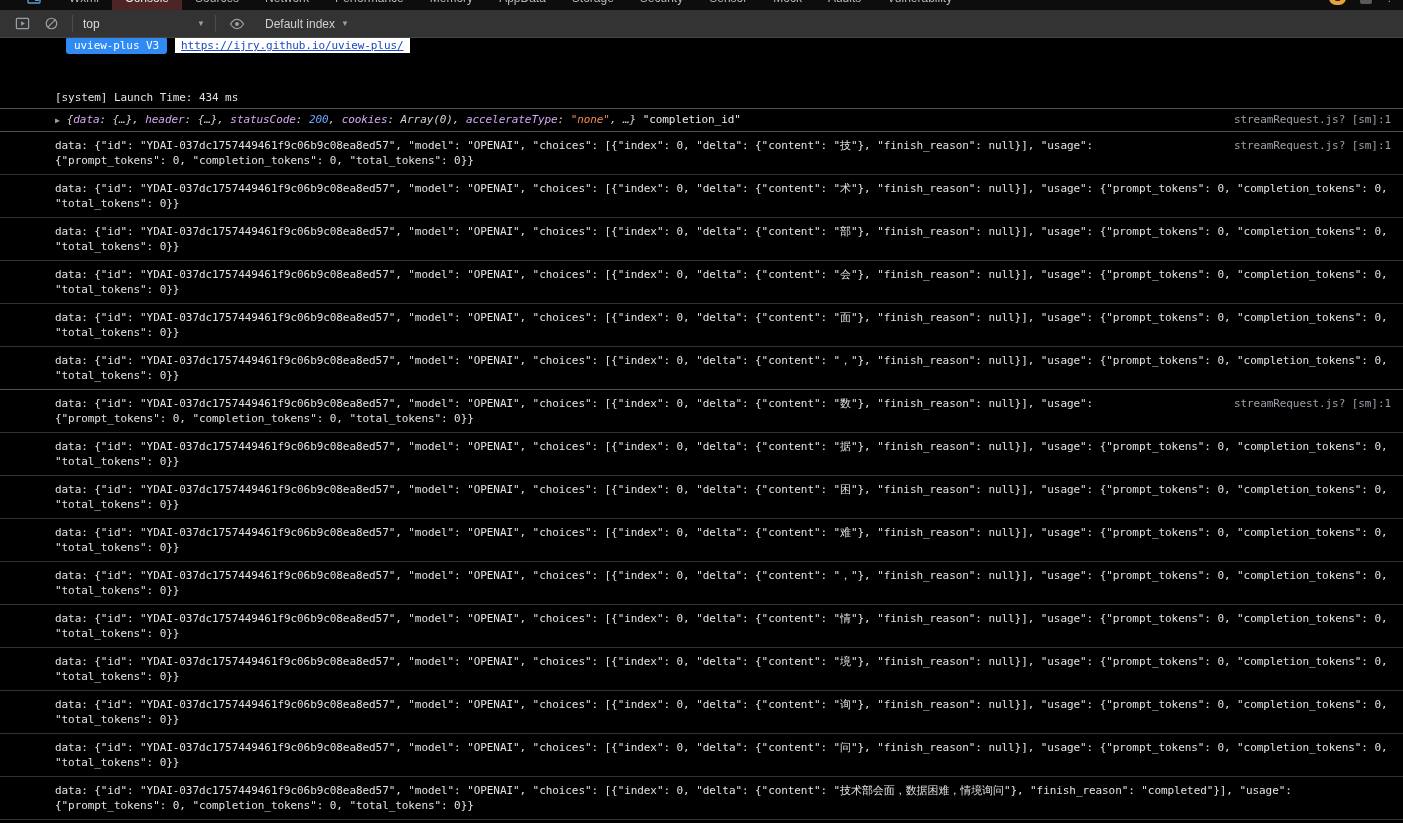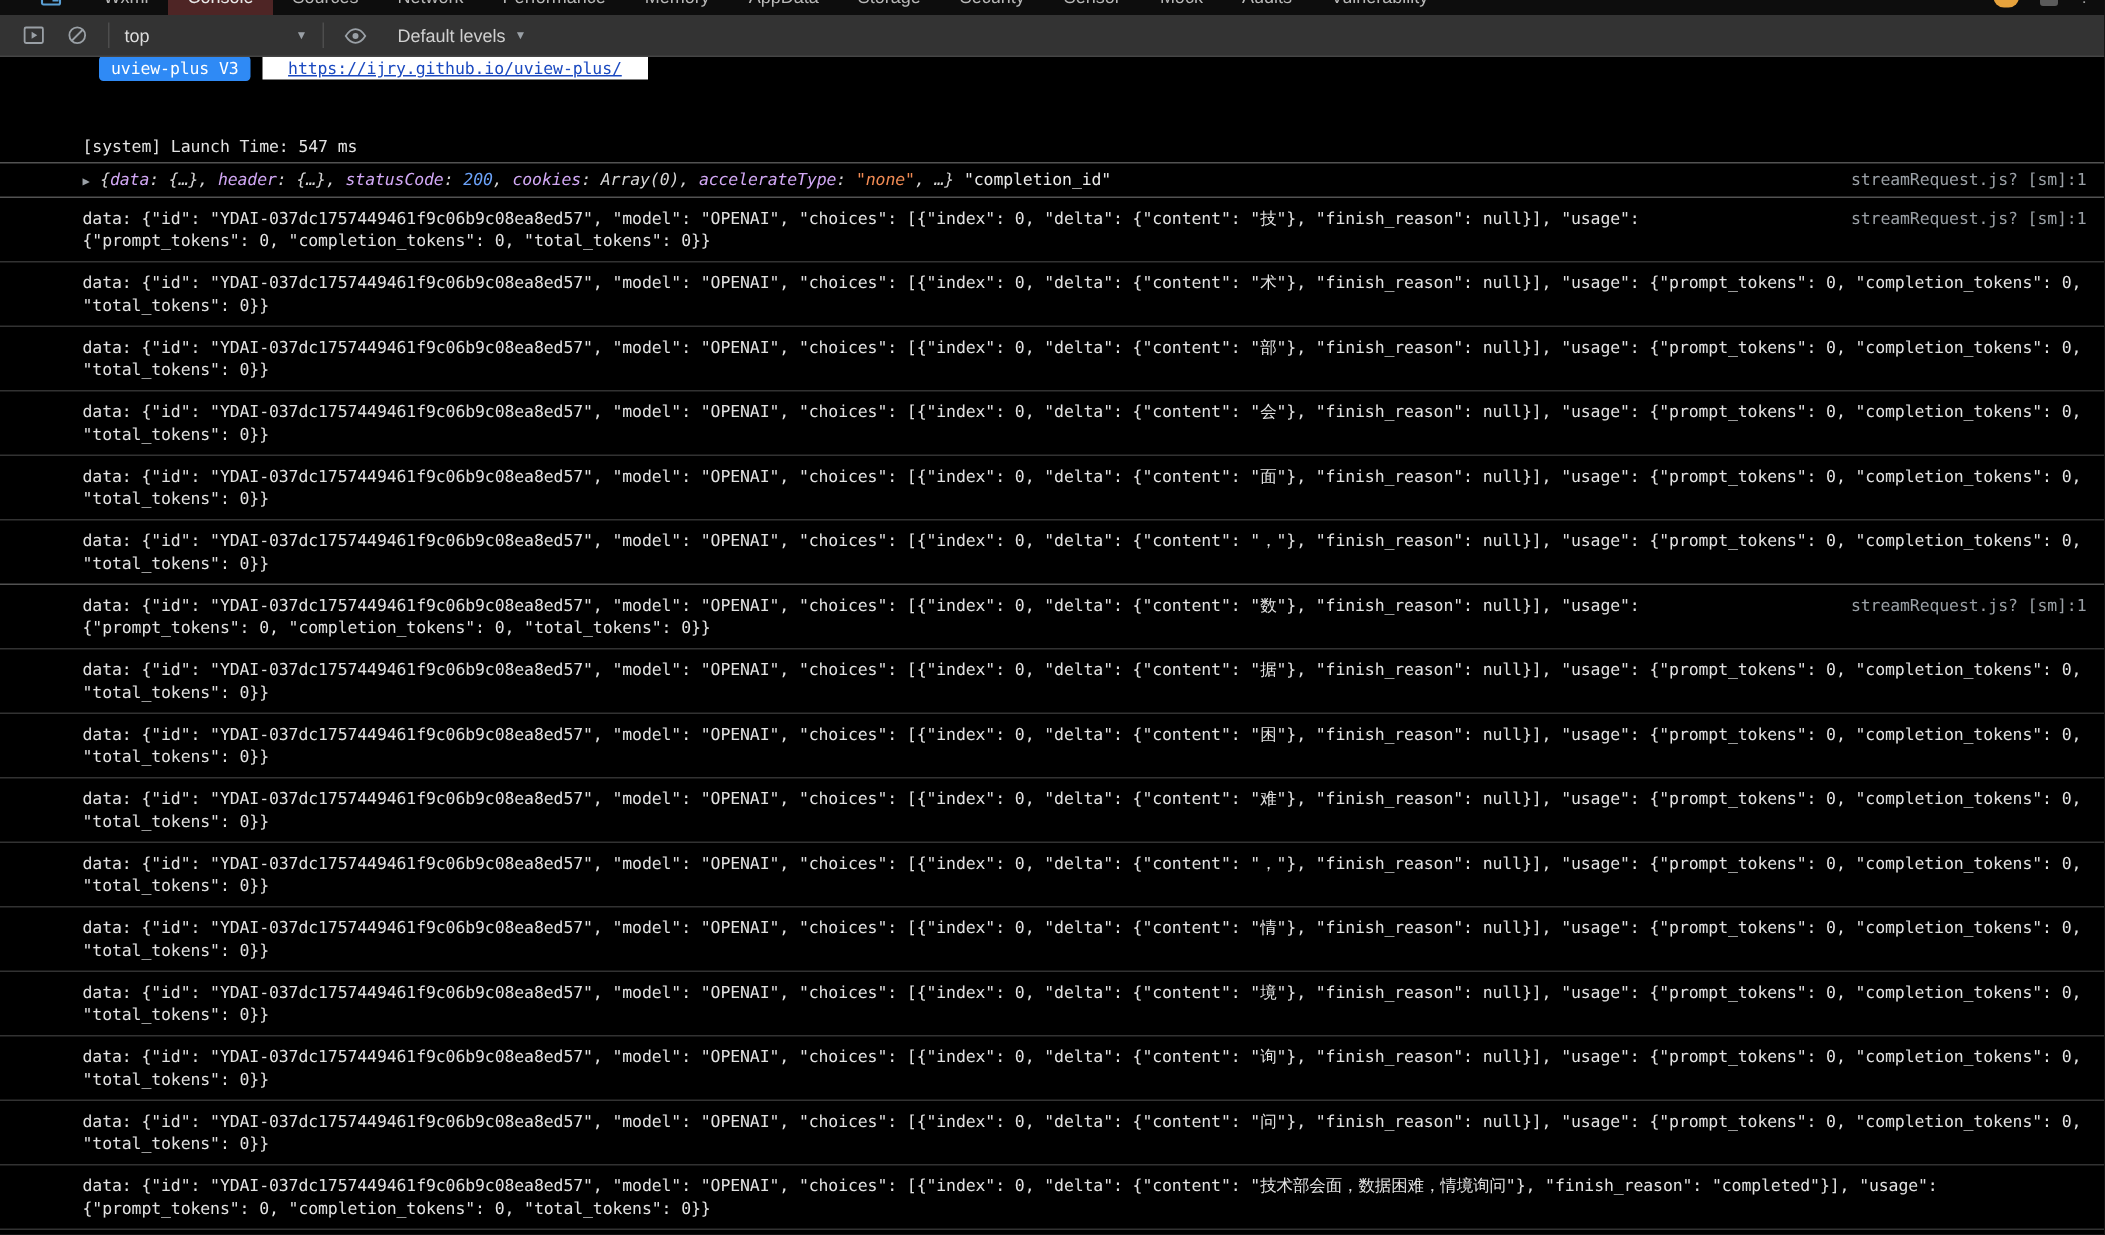--- a/index.html
+++ b/index.html
@@ -38,21 +38,21 @@
   .tri{color:#9aa0a6;font-size:8px;margin-right:7px;cursor:pointer;}
   .obj-preview{font-style:italic;}
   .seg-plain{color:#d5d5d5;}
   .seg-key{color:#d2a8f5;}
   .seg-num{color:#6ba2f8;}
   .seg-str{color:#f28b54;}
   .obj-tail{color:#eaeaea;}
 
   .badge-row{padding:0 12px 4px 66px;display:flex;align-items:center;gap:8px;margin-top:-1px;}
   .uview-badge{background:#2f8af5;color:#ffffff;font-size:11px;font-weight:normal;padding:2px 8px;border-radius:3px;white-space:nowrap;}
-  .uview-link{background:#ffffff;color:#1a49c0;text-decoration:underline;padding:1px 17px;white-space:nowrap;cursor:pointer;}
+  .uview-link{background:#ffffff;color:#1a49c0;text-decoration:underline;padding:1px 6px;white-space:nowrap;cursor:pointer;}
   .spacer{height:28px;}
 </style>
 </head>
 <body>
 
 <div class="devtools">
 
   <div class="tabbar">
     <div class="tabbar-inner">
       <span class="dock-icon">
@@ -103,36 +103,36 @@
       <span class="arrow">▼</span>
     </span>
     <span class="tb-sep"></span>
     <span class="tb-icon">
       <svg width="16" height="16" viewBox="0 0 16 16">
           <path d="M1.5 8c2-3.2 4.2-4.6 6.5-4.6S12.5 4.8 14.5 8c-2 3.2-4.2 4.6-6.5 4.6S3.5 11.2 1.5 8z" fill="none" stroke="#9aa0a6" stroke-width="1.2"></path>
           <circle cx="8" cy="8" r="2" fill="#9aa0a6"></circle>
         </svg>
     </span>
     <span class="levels">
-      <span>Default levels</span>
+      <span>Default index</span>
       <span class="arrow">▼</span>
     </span>
   </div>
 
   <div class="console">
 
     <div class="badge-row">
       <span class="uview-badge">uview-plus V3</span>
       <span class="uview-link">https://ijry.github.io/uview-plus/</span>
     </div>
 
     <div class="spacer"></div>
 
     <div class="row single">
-      <span class="msg">[system] Launch Time: 547 ms</span>
+      <span class="msg">[system] Launch Time: 434 ms</span>
     </div>
 
     <div id="entries">
         <div class="row b-strong single"><span class="src-link">streamRequest.js? [sm]:1</span><span class="tri">▶</span><span class="obj-preview"><span class="seg-plain">{</span><span class="seg-key">data</span><span class="seg-plain">: {…}, </span><span class="seg-key">header</span><span class="seg-plain">: {…}, </span><span class="seg-key">statusCode</span><span class="seg-plain">: </span><span class="seg-num">200</span><span class="seg-plain">, </span><span class="seg-key">cookies</span><span class="seg-plain">: Array(0), </span><span class="seg-key">accelerateType</span><span class="seg-plain">: </span><span class="seg-str">"none"</span><span class="seg-plain">, …}</span></span><span class="obj-tail"> "completion_id"</span></div>
         <div class="row b-strong"><span class="src-link">streamRequest.js? [sm]:1</span><span class="msg">data: {"id": "YDAI-037dc1757449461f9c06b9c08ea8ed57", "model": "OPENAI", "choices": [{"index": 0, "delta": {"content": "技"}, "finish_reason": null}], "usage": {"prompt_tokens": 0, "completion_tokens": 0, "total_tokens": 0}}</span></div>
         <div class="row b-normal"><span class="msg">data: {"id": "YDAI-037dc1757449461f9c06b9c08ea8ed57", "model": "OPENAI", "choices": [{"index": 0, "delta": {"content": "术"}, "finish_reason": null}], "usage": {"prompt_tokens": 0, "completion_tokens": 0, "total_tokens": 0}}</span></div>
         <div class="row b-normal"><span class="msg">data: {"id": "YDAI-037dc1757449461f9c06b9c08ea8ed57", "model": "OPENAI", "choices": [{"index": 0, "delta": {"content": "部"}, "finish_reason": null}], "usage": {"prompt_tokens": 0, "completion_tokens": 0, "total_tokens": 0}}</span></div>
         <div class="row b-normal"><span class="msg">data: {"id": "YDAI-037dc1757449461f9c06b9c08ea8ed57", "model": "OPENAI", "choices": [{"index": 0, "delta": {"content": "会"}, "finish_reason": null}], "usage": {"prompt_tokens": 0, "completion_tokens": 0, "total_tokens": 0}}</span></div>
         <div class="row b-normal"><span class="msg">data: {"id": "YDAI-037dc1757449461f9c06b9c08ea8ed57", "model": "OPENAI", "choices": [{"index": 0, "delta": {"content": "面"}, "finish_reason": null}], "usage": {"prompt_tokens": 0, "completion_tokens": 0, "total_tokens": 0}}</span></div>
         <div class="row b-normal"><span class="msg">data: {"id": "YDAI-037dc1757449461f9c06b9c08ea8ed57", "model": "OPENAI", "choices": [{"index": 0, "delta": {"content": "，"}, "finish_reason": null}], "usage": {"prompt_tokens": 0, "completion_tokens": 0, "total_tokens": 0}}</span></div>

